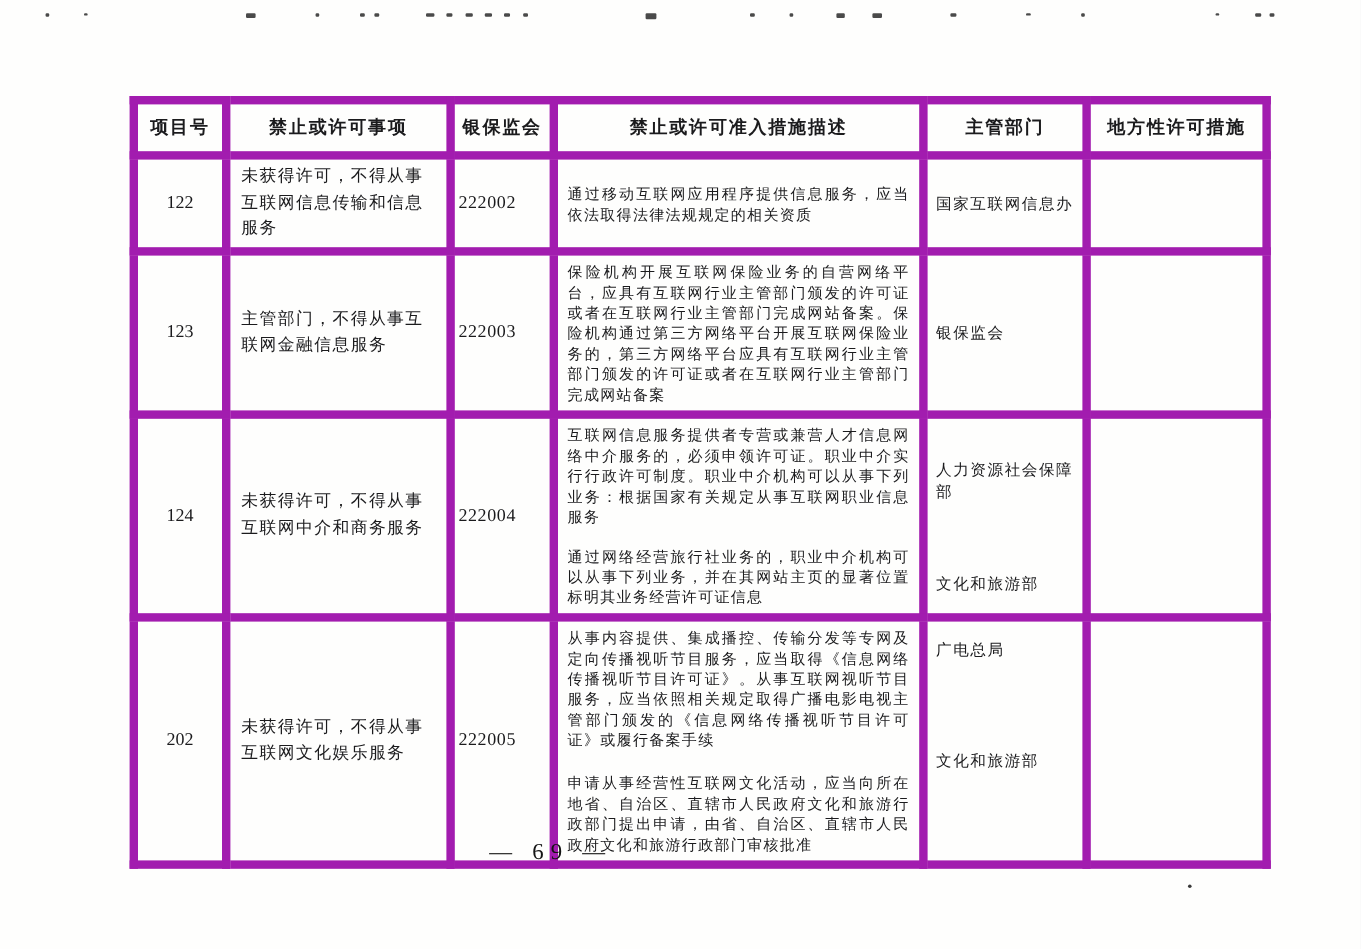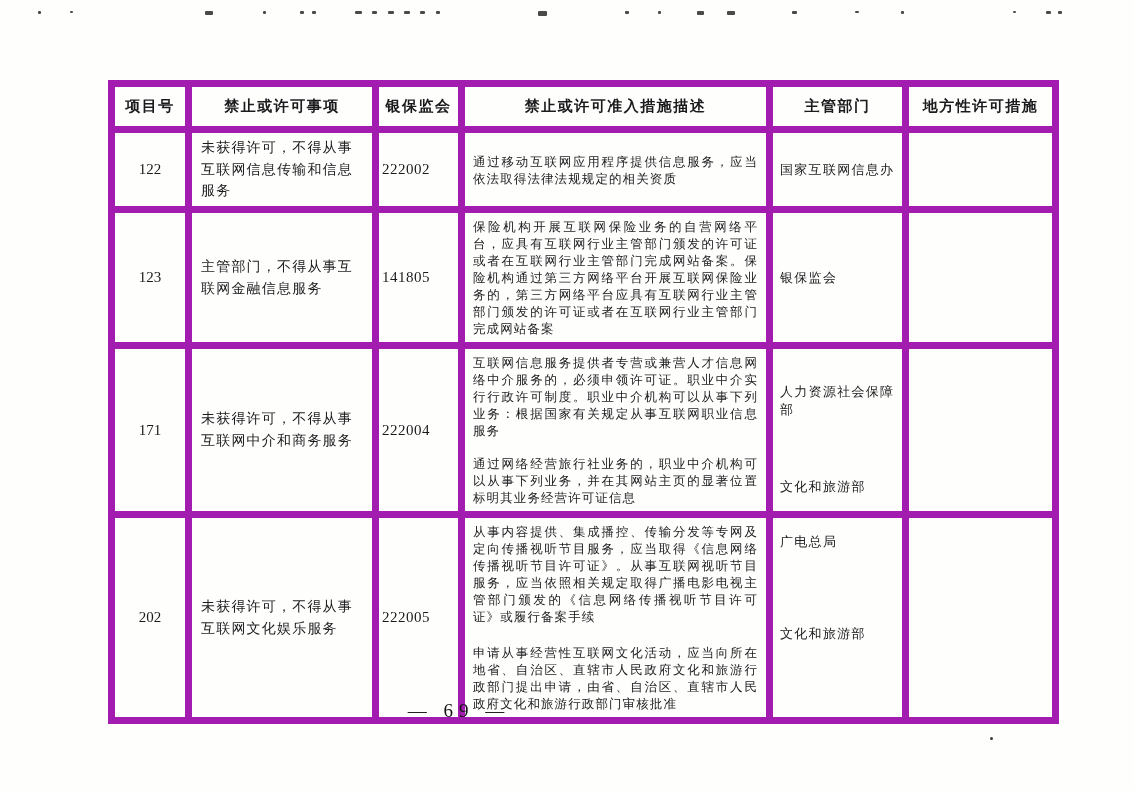--- a/index.html
+++ b/index.html
@@ -128,31 +128,31 @@
           <td class="c-dept vmid">
             <div class="dept">国家互联网信息办</div>
           </td>
           <td class="c-local"></td>
         </tr>
         <tr class="r123" style="height:117px">
           <td class="c-no">123</td>
           <td class="c-item">
               <div>主管部门，不得从事互联网金融信息服务</div>
             </td>
-          <td class="c-code">141805</td>
+          <td class="c-code">222003</td>
           <td class="c-desc">
             <p>保险机构开展互联网保险业务的自营网络平台，应具有互联网行业主管部门颁发的许可证或者在互联网行业主管部门完成网站备案。保险机构通过第三方网络平台开展互联网保险业务的，第三方网络平台应具有互联网行业主管部门颁发的许可证或者在互联网行业主管部门完成网站备案</p>
           </td>
           <td class="c-dept vmid">
             <div class="dept">银保监会</div>
           </td>
           <td class="c-local"></td>
         </tr>
         <tr class="r124" style="height:156px">
-          <td class="c-no">171</td>
+          <td class="c-no">124</td>
           <td class="c-item">
               <div>未获得许可，不得从事互联网中介和商务服务</div>
             </td>
           <td class="c-code">222004</td>
           <td class="c-desc">
             <p>互联网信息服务提供者专营或兼营人才信息网络中介服务的，必须申领许可证。职业中介实行行政许可制度。职业中介机构可以从事下列业务：根据国家有关规定从事互联网职业信息服务</p>
             <p>通过网络经营旅行社业务的，职业中介机构可以从事下列业务，并在其网站主页的显著位置标明其业务经营许可证信息</p>
           </td>
           <td class="c-dept">
             <div class="dept off1">人力资源社会保障部</div>

